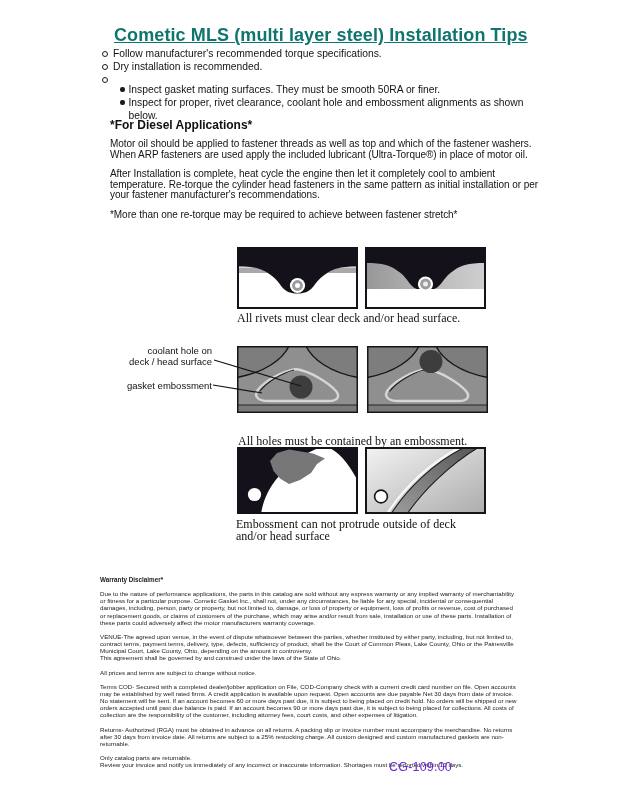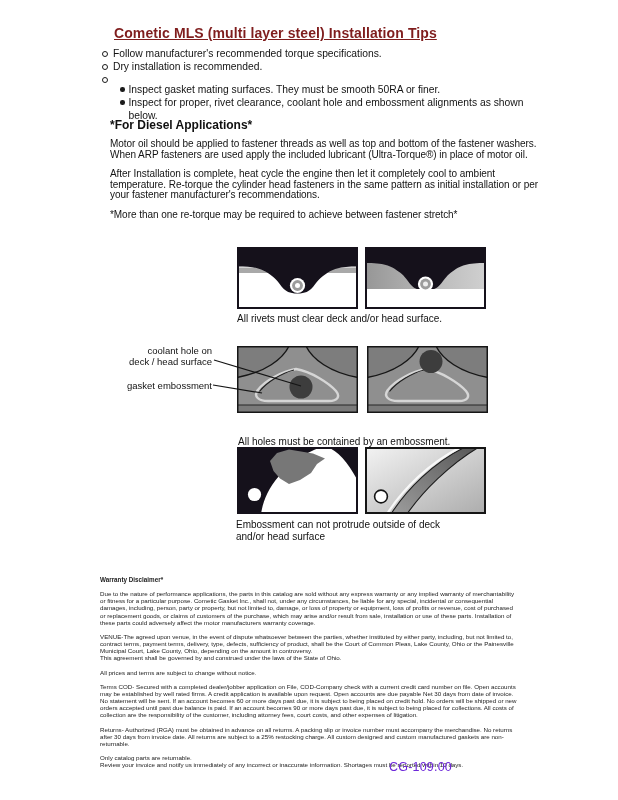--- a/index.html
+++ b/index.html
@@ -1,35 +1,35 @@
 <!DOCTYPE html>
 <html><head>
 <meta charset="utf-8">
 <style>
   html,body{margin:0;padding:0;background:#ffffff;}
   .page{position:relative;width:618px;height:800px;background:#ffffff;overflow:hidden;
         font-family:"Liberation Sans", sans-serif;color:#171717;}
 
-  .title{position:absolute;left:114px;top:25px;margin:0;font-size:14px;font-weight:bold;
-         letter-spacing:.1px;text-decoration:underline;color:#7f1d1d;}
+  .title{position:absolute;left:114px;top:25px;margin:0;font-size:18px;font-weight:bold;
+         letter-spacing:.1px;text-decoration:underline;color:#0f766e;}
 
   .tips{position:absolute;left:102px;top:47px;width:448px;font-size:10.3px;line-height:13px;color:#131313;}
   .trow{display:flex;align-items:flex-start;}
   .trow.sub{margin-left:18px;}
   .ob{flex:0 0 auto;width:4px;height:4px;border:1px solid #1b1b1b;border-radius:50%;margin:4px 5px 0 0;}
   .sb{flex:0 0 auto;width:4.5px;height:4.5px;background:#1b1b1b;border-radius:50%;margin:4px 4px 0 0;}
 
   .diesel{position:absolute;left:110px;top:118px;width:442px;color:#131313;}
   .diesel h2{margin:0 0 7px;font-size:12px;font-weight:bold;color:#101010;}
   .diesel p{margin:0 0 9px;font-size:10px;line-height:10.6px;letter-spacing:-.05px;}
   .diesel p.note{margin-top:2px;}
 
   .dlabel{position:absolute;width:121px;text-align:center;font-size:12px;letter-spacing:.4px;color:#121212;margin-top:34px;}
   .dbox{position:absolute;z-index:1;display:block;}
-  .caption{position:absolute;font-size:10px;line-height:11.5px;color:#111111;}
+  .caption{position:absolute;font-size:12px;line-height:11.5px;color:#111111;font-family:Liberation Serif, serif;}
   .sidelabel{position:absolute;width:154px;text-align:right;font-size:9.5px;line-height:11px;color:#111111;}
   .leaders{position:absolute;z-index:3;pointer-events:none;}
 
   .legal{position:absolute;left:100px;top:576px;width:418px;font-size:6.2px;line-height:7.15px;color:#1b1b1b;}
   .legal h3{margin:0 0 7px;font-size:6.3px;font-weight:bold;}
   .legal p{margin:0 0 7px;}
   .legal p.tight{margin-bottom:0;}
 
   .footer-code{position:absolute;left:389px;top:760px;font-size:12.5px;letter-spacing:.2px;color:#6d28d9;}
 </style>
@@ -57,21 +57,21 @@
         <span>Inspect gasket mating surfaces.  They must be smooth 50RA or finer.</span>
       </div>
     <div class="trow sub">
         <span class="sb"></span>
         <span>Inspect for proper, rivet clearance, coolant hole and embossment alignments as shown below.</span>
       </div>
   </div>
 
   <div class="diesel">
     <h2>*For Diesel Applications*</h2>
-    <p>Motor oil should be applied to fastener threads as well as top and bottom of the fastener washers. When ARP fasteners are used apply the included lubricant (Ultra-Torque®) in place of motor oil.</p>
+    <p>Motor oil should be applied to fastener threads as well as top and which of the fastener washers. When ARP fasteners are used apply the included lubricant (Ultra-Torque®) in place of motor oil.</p>
     <p>After Installation is complete, heat cycle the engine then let it completely cool to ambient temperature. Re-torque the cylinder head fasteners in the same pattern as initial installation or per your fastener manufacturer's recommendations.</p>
     <p class="note">*More than one re-torque may be required to achieve between fastener stretch*</p>
   </div>
 
   <div class="dlabel" style="left:237px;top:232px">RIGHT</div>
   <div class="dlabel" style="left:365px;top:232px">WRONG</div>
 
   <svg class="dbox" style="left:237px;top:247px" width="121" height="62" viewBox="0 0 121 62">
     <rect width="121" height="62" fill="#ffffff"></rect>
     <rect y="20.5" width="121" height="5.5" fill="#a9a9a9"></rect>

